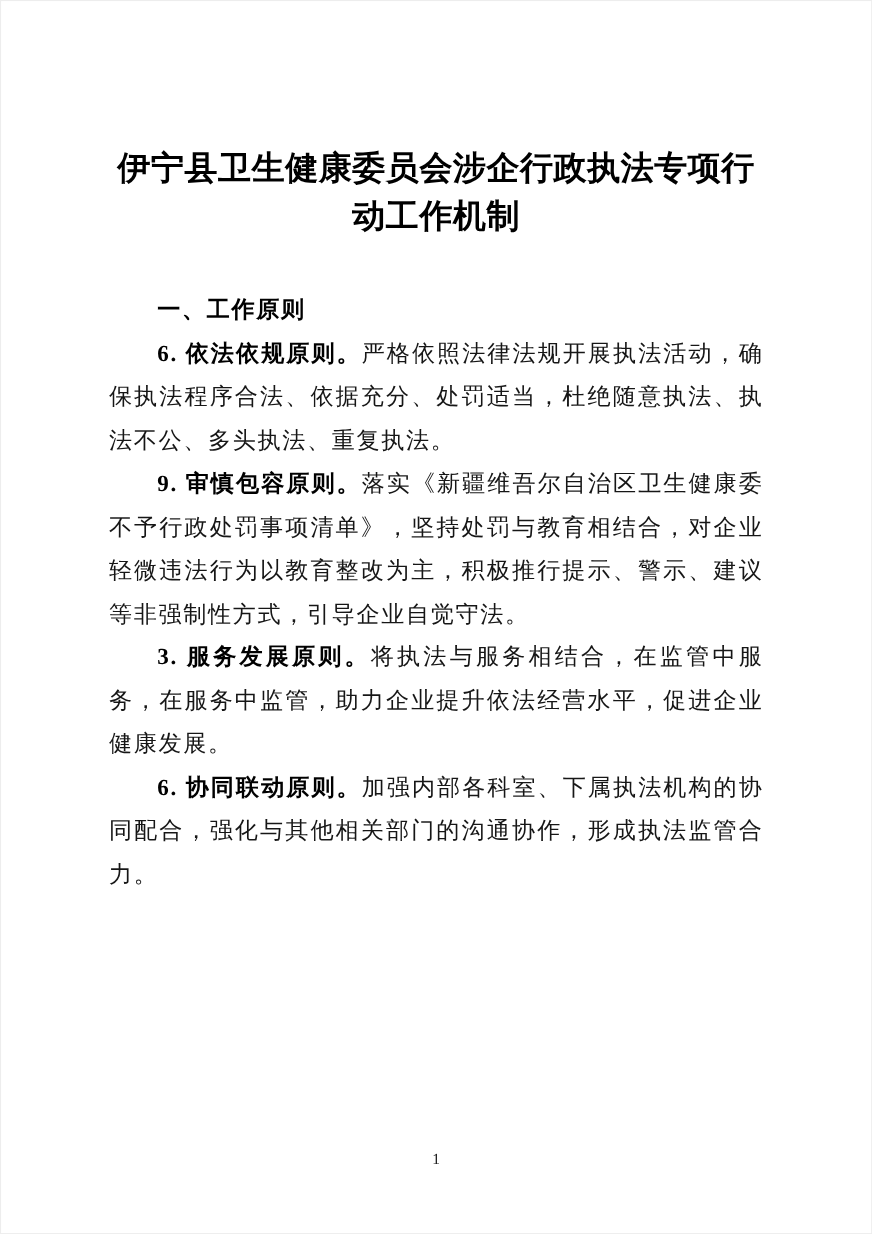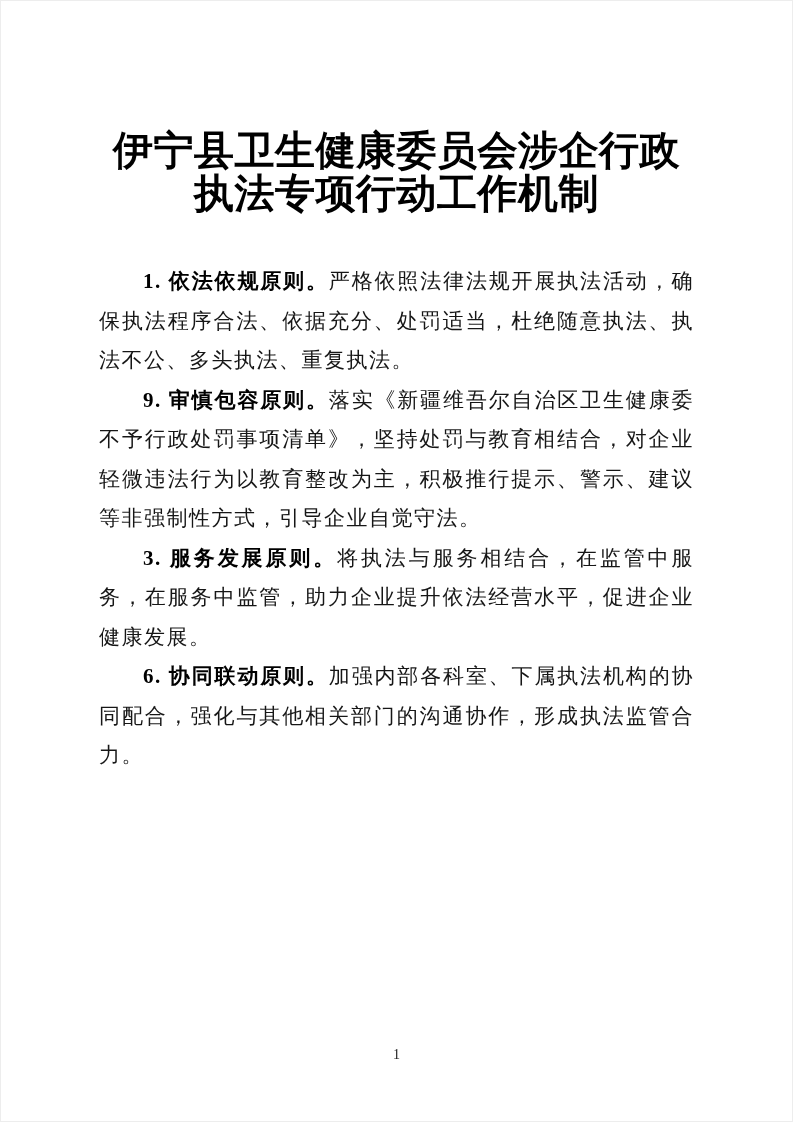--- a/index.html
+++ b/index.html
@@ -14,26 +14,26 @@
     margin: 0 auto;
     background: #ffffff;
     border: 1px solid #ededed;
     color: #161616;
     overflow: hidden;
   }
   .doc-title {
     margin: 131px auto 0 auto;
     width: 580px;
     text-align: center;
-    font-size: 40px;
+    font-size: 30px;
     font-weight: bold;
     line-height: 43px;
     letter-spacing: 0.5px;
     color: #000000;
-    font-family: Liberation Mono, monospace;
+    font-family: Liberation Sans, sans-serif;
   }
   .doc-body {
     margin: 44px 98px 0 98px;
     font-size: 21px;
     line-height: 39.5px;
     letter-spacing: 1.5px;
     text-align: justify;
     text-justify: inter-ideograph;
   }
   .doc-body p {
@@ -66,22 +66,23 @@
 </head>
 <body>
 
 <div class="page">
 
   <h1 class="doc-title">伊宁县卫生健康委员会涉企行政执法专项行动工作机制</h1>
 
   <div class="doc-body">
 
 
+    <h2 class="section-heading">一、工作原则</h2>
 
-    <p><span class="para-lead">1. 依法依规原则。</span><span>严格依照法律法规开展执法活动，确保执法程序合法、依据充分、处罚适当，杜绝随意执法、执法不公、多头执法、重复执法。</span></p>
+    <p><span class="para-lead">6. 依法依规原则。</span><span>严格依照法律法规开展执法活动，确保执法程序合法、依据充分、处罚适当，杜绝随意执法、执法不公、多头执法、重复执法。</span></p>
 
     <p><span class="para-lead">9. 审慎包容原则。</span><span>落实《新疆维吾尔自治区卫生健康委不予行政处罚事项清单》，坚持处罚与教育相结合，对企业轻微违法行为以教育整改为主，积极推行提示、警示、建议等非强制性方式，引导企业自觉守法。</span></p>
 
     <p><span class="para-lead">3. 服务发展原则。</span><span>将执法与服务相结合，在监管中服务，在服务中监管，助力企业提升依法经营水平，促进企业健康发展。</span></p>
 
     <p><span class="para-lead">6. 协同联动原则。</span><span>加强内部各科室、下属执法机构的协同配合，强化与其他相关部门的沟通协作，形成执法监管合力。</span></p>
 
   </div>
 
   <div class="page-footer">1</div>

